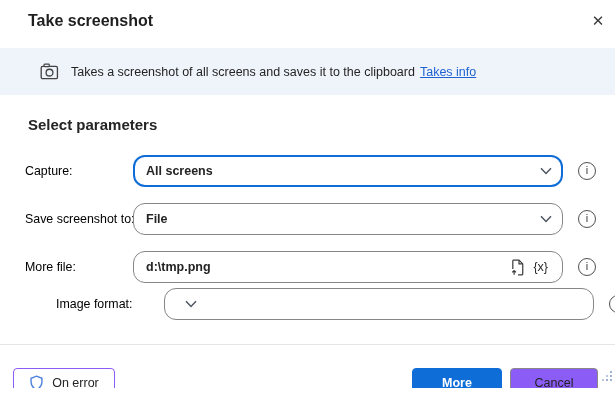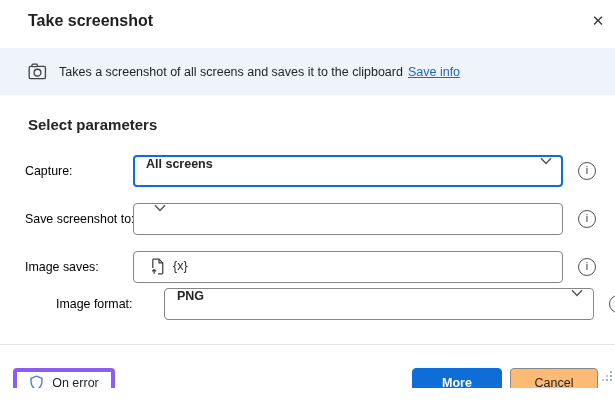--- a/index.html
+++ b/index.html
@@ -8,125 +8,126 @@
   .dialog { position:relative; width:615px; height:388px; background:#fff; overflow:hidden; }
 
   
   .title { position:absolute; left:28px; top:12px; font-size:16px; font-weight:700; color:#1f1f1f; }
   .close-btn { position:absolute; left:586px; top:9px; width:24px; height:24px; border:none;
     background:transparent; font-size:15px; color:#3b3b3b; cursor:pointer; line-height:24px; text-align:center;
     font-family:"Liberation Sans", sans-serif; }
 
   
   .banner { position:absolute; left:0; top:48px; width:615px; height:47px; background:#eff4fb;
-    display:flex; align-items:center; padding:0 28px; }
+    display:flex; align-items:center; padding:0 40px; }
   .cam-icon { display:inline-flex; margin-right:12px; flex:0 0 auto; }
   .banner-text { font-size:12.5px; color:#242424; white-space:nowrap; }
   .more-info { font-size:12.5px; color:#1f63d2; text-decoration:underline; margin-left:5px; cursor:pointer; white-space:nowrap; }
 
   
   .section-heading { position:absolute; left:28px; top:116px; font-size:15px; font-weight:700; color:#242424; }
 
   
   .row { position:absolute; left:0; width:615px; height:32px; }
   .r1 { top:155px; } .r2 { top:203px; } .r3 { top:251px; } .r4 { top:288px;margin-left:31px; }
   .row-label { position:absolute; left:25px; top:0; height:32px; line-height:32px; font-size:12.4px;
     color:#000000; white-space:nowrap; }
   .control { position:absolute; left:133px; top:0; width:430px; height:32px; background:#fff;
-    border:1px solid #868686; border-radius:4px; display:flex; padding:0 10px 0 12px; cursor:pointer; }
+    border:1px solid #868686; border-radius:12px; display:flex; align-items:center; padding:0 10px 0 12px; cursor:pointer; }
   .control.focused { border:2px solid #0f6dd8; padding:0 9px 0 11px; }
   .control-value { font-size:12.5px; font-weight:600; color:#242424; flex:1 1 auto; white-space:nowrap; overflow:hidden; }
   .chev { display:inline-flex; flex:0 0 auto; margin-left:8px; }
   .field-icon-btn { border:none; background:transparent; display:inline-flex; align-items:center; justify-content:center;
     height:28px; padding:0 4px; cursor:pointer; flex:0 0 auto; }
   .varpick { font-size:12.5px; color:#2b2b2b; font-family:"Liberation Sans", sans-serif; }
   .info-icon { position:absolute; left:578px; top:7px; width:18px; height:18px; border:1.2px solid #4f4f4f;
     border-radius:50%; font-size:11px; line-height:15.5px; text-align:center; color:#3c3c3c; cursor:pointer;
     font-weight:400; background:transparent; }
 
   
   .divider { position:absolute; left:0; top:344px; width:615px; height:1px; background:#e5e5e5; }
   .btn { position:absolute; top:368px; height:30px; border-radius:4px; font-size:12.5px;
     font-family:"Liberation Sans", sans-serif; cursor:pointer; }
-  .btn-onerror { left:13px; width:102px; background:#fff; border:4px solid #8b5cf6; color:#242424;
+  .btn-onerror { left:13px; width:102px; background:#fff; border:1px solid #8b5cf6; color:#242424;
     display:flex; align-items:center; justify-content:center; gap:8px; font-weight:400; }
   .btn-save { left:412px; width:90px; background:#0f6dd8; border:1px solid #0f6dd8; color:#fff; font-weight:600; }
-  .btn-cancel { left:510px; width:88px; background:#fdba74; border:1px solid #8a8886; color:#242424; font-weight:400;text-decoration:underline; }
+  .btn-cancel { left:510px; width:88px; background:#8b5cf6; border:1px solid #8a8886; color:#242424; font-weight:400;text-decoration:underline; }
 
   .grip { position:absolute; right:2px; bottom:2px; cursor:nwse-resize; }
 </style>
 </head>
 <body>
 
 <div class="dialog">
 
   <div class="title">Take screenshot</div>
   <button class="close-btn">✕</button>
 
   <div class="banner">
     <span class="cam-icon">
       <svg width="19" height="17" viewBox="0 0 20 18">
         <rect x="1.2" y="3.6" width="17.2" height="13" rx="1.6" fill="none" stroke="#424242" stroke-width="1.4"></rect>
         <rect x="4.2" y="1.2" width="5.6" height="2.6" rx="0.8" fill="#eff4fb" stroke="#424242" stroke-width="1.3"></rect>
         <circle cx="10" cy="10.2" r="3.6" fill="none" stroke="#424242" stroke-width="1.4"></circle>
       </svg>
     </span>
     <span class="banner-text">Takes a screenshot of all screens and saves it to the clipboard</span>
-    <a class="more-info">Save info</a>
+    <a class="more-info">Takes info</a>
   </div>
 
   <div class="section-heading">Select parameters</div>
 
   <div class="row r1">
     <span class="row-label">Capture:</span>
     <div class="control focused">
       <span class="control-value">All screens</span>
       <span class="chev">
         <svg width="12" height="8" viewBox="0 0 12 8">
             <path d="M1 1.2 L6 6.4 L11 1.2" fill="none" stroke="#4f5660" stroke-width="1.5"></path>
           </svg>
       </span>
     </div>
     <span class="info-icon">i</span>
   </div>
 
   <div class="row r2">
     <span class="row-label">Save screenshot to:</span>
     <div class="control">
+      <span class="control-value">File</span>
       <span class="chev">
         <svg width="12" height="8" viewBox="0 0 12 8">
             <path d="M1 1.2 L6 6.4 L11 1.2" fill="none" stroke="#4f5660" stroke-width="1.5"></path>
           </svg>
       </span>
     </div>
     <span class="info-icon">i</span>
   </div>
 
   <div class="row r3">
-    <span class="row-label">Image saves:</span>
+    <span class="row-label">More file:</span>
     <div class="control">
+      <span class="control-value">d:\tmp.png</span>
       <button class="field-icon-btn">
         <svg width="15" height="17" viewBox="0 0 16 18">
           <path d="M3 1.2 H9.6 L13.6 5.2 V15.6 A1.2 1.2 0 0 1 12.4 16.8 H8.6" fill="none" stroke="#3b3b3b" stroke-width="1.3"></path>
           <path d="M3 1.2 V10.5" fill="none" stroke="#3b3b3b" stroke-width="1.3"></path>
           <path d="M9.6 1.2 V5.2 H13.6" fill="none" stroke="#3b3b3b" stroke-width="1.3"></path>
           <path d="M4.4 16.8 V12.2 M4.4 12.2 L2.4 14.2 M4.4 12.2 L6.4 14.2" fill="none" stroke="#3b3b3b" stroke-width="1.3"></path>
         </svg>
       </button>
       <button class="field-icon-btn">
         <span class="varpick">{x}</span>
       </button>
     </div>
     <span class="info-icon">i</span>
   </div>
 
   <div class="row r4">
     <span class="row-label">Image format:</span>
     <div class="control">
-      <span class="control-value">PNG</span>
       <span class="chev">
         <svg width="12" height="8" viewBox="0 0 12 8">
             <path d="M1 1.2 L6 6.4 L11 1.2" fill="none" stroke="#4f5660" stroke-width="1.5"></path>
           </svg>
       </span>
     </div>
     <span class="info-icon">i</span>
   </div>
 
   <div class="divider"></div>

